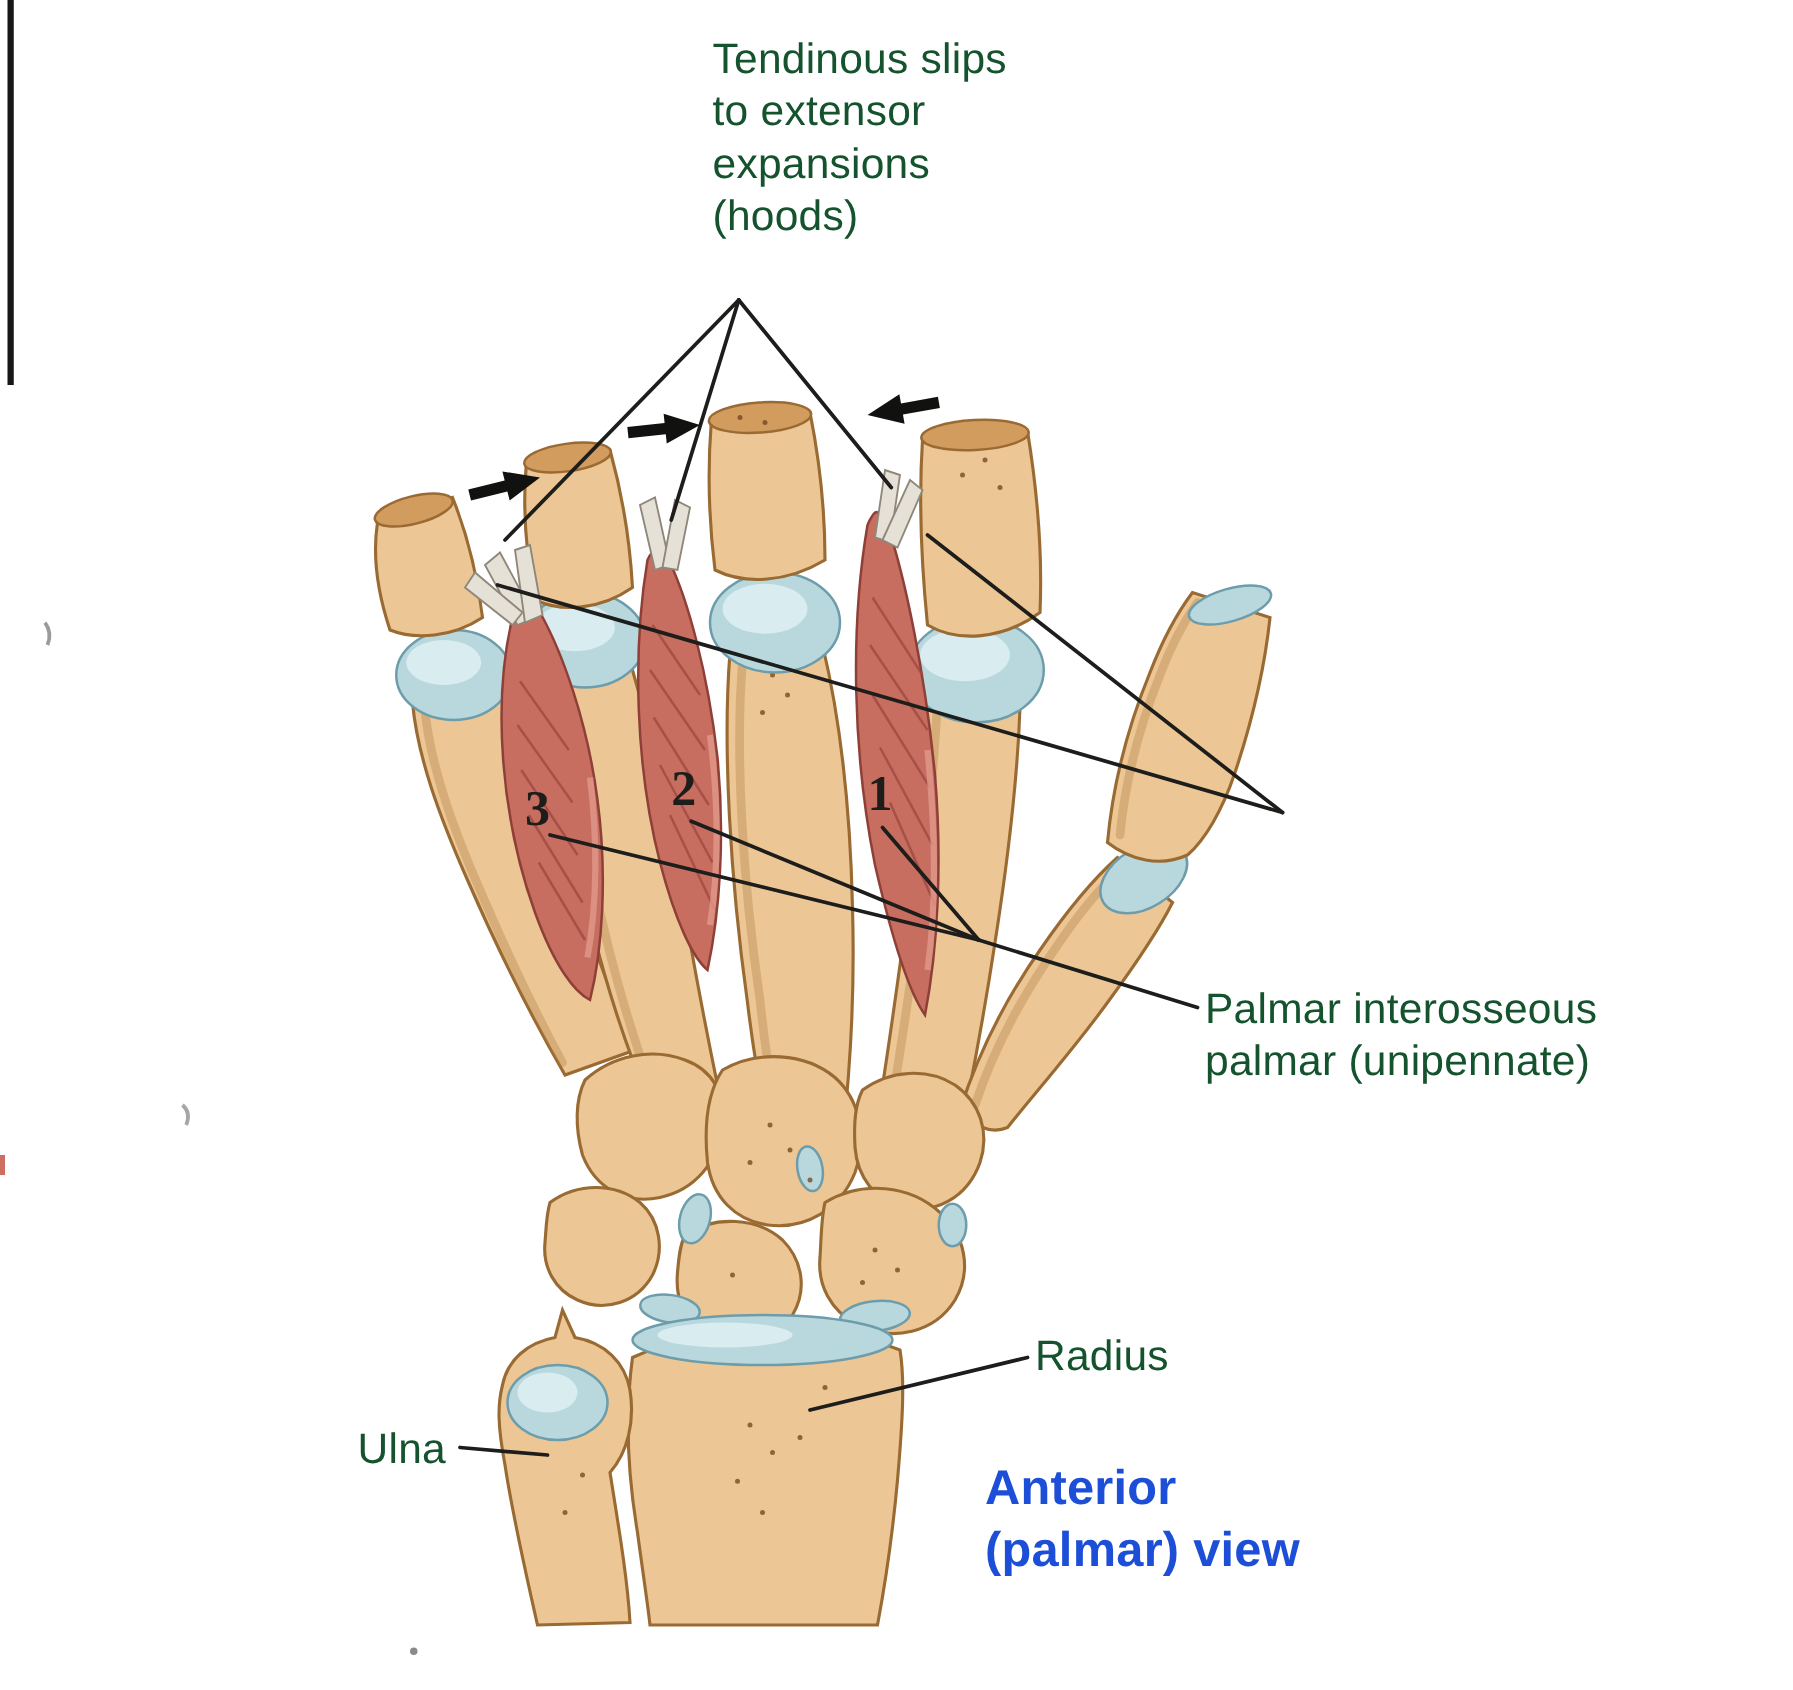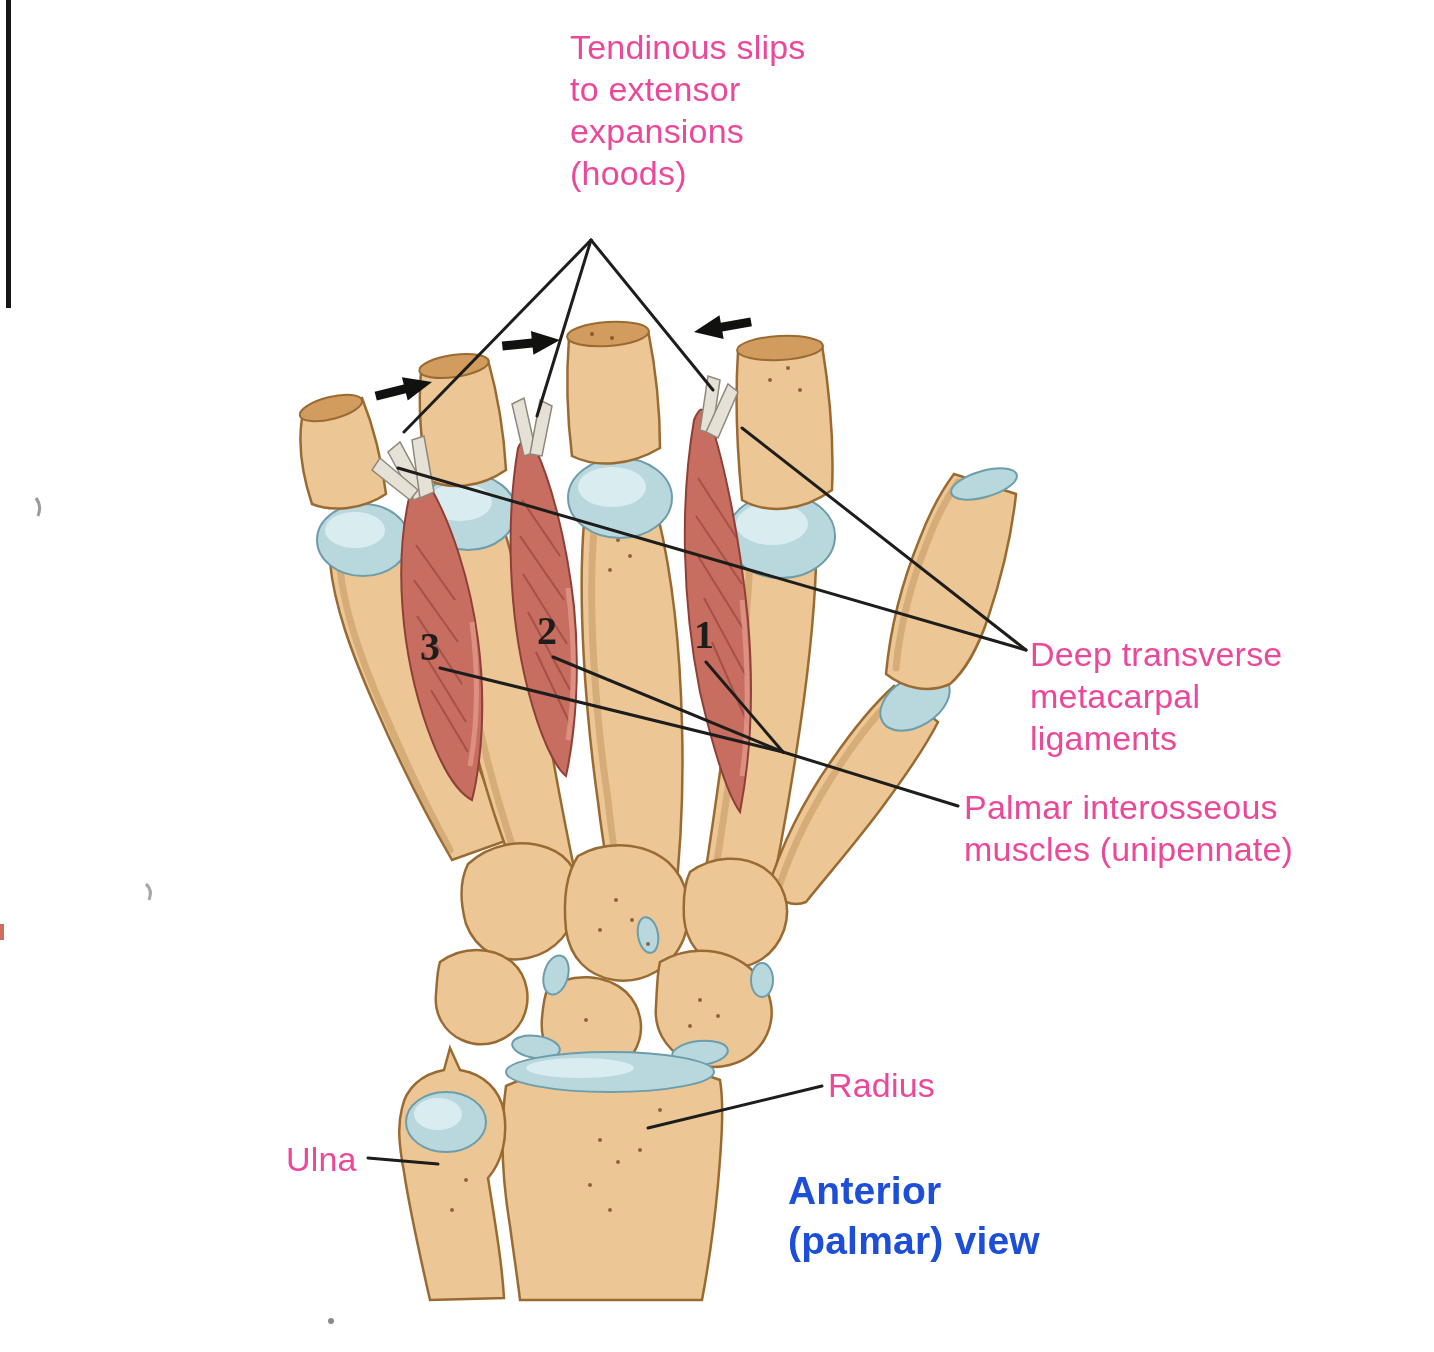--- a/index.html
+++ b/index.html
@@ -7,21 +7,21 @@
     position:relative;
     width:1434px;height:1352px;
     background:#ffffff;
     overflow:hidden;
     font-family:"Liberation Sans", sans-serif;
   }
   .stage svg{position:absolute;left:0;top:0;}
   .label{
     position:absolute;
     font:34px/1.24 "Liberation Sans", sans-serif;
-    color:#ec4899;
+    color:#14532d;
     white-space:pre-line;
     letter-spacing:.2px;
   }
   .caption{
     font-weight:bold;
     font-size:39px;
     line-height:1.28;
     color:#1d4ed8;
   }
   
@@ -208,26 +208,23 @@
     <text class="numeral" x="537" y="644">2</text>
     <text class="numeral" x="694" y="648">1</text>
   </g>
 </svg>
 
   <div class="label" style="left:570px;top:26px;">Tendinous slips
 to extensor
 expansions
 (hoods)</div>
 
-  <div class="label" style="left:1030px;top:633px;">Deep transverse
-metacarpal
-ligaments</div>
 
   <div class="label" style="left:964px;top:786px;">Palmar interosseous
-muscles (unipennate)</div>
+palmar (unipennate)</div>
 
   <div class="label" style="left:828px;top:1064px;text-align:center;">Radius</div>
 
   <div class="label" style="left:286px;top:1138px;">Ulna</div>
 
   <div class="label caption" style="left:788px;top:1166px;">Anterior
 (palmar) view</div>
 
 </div>
 

